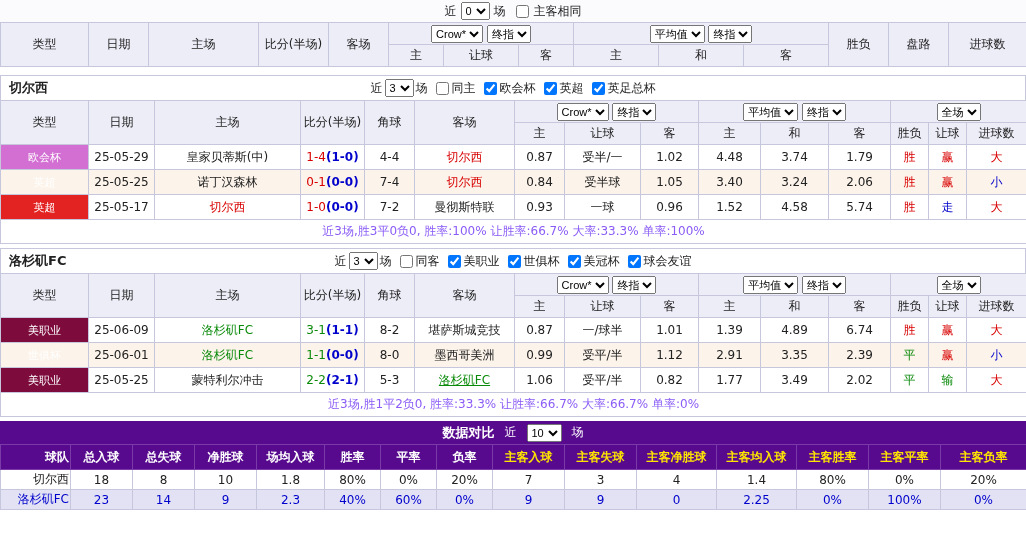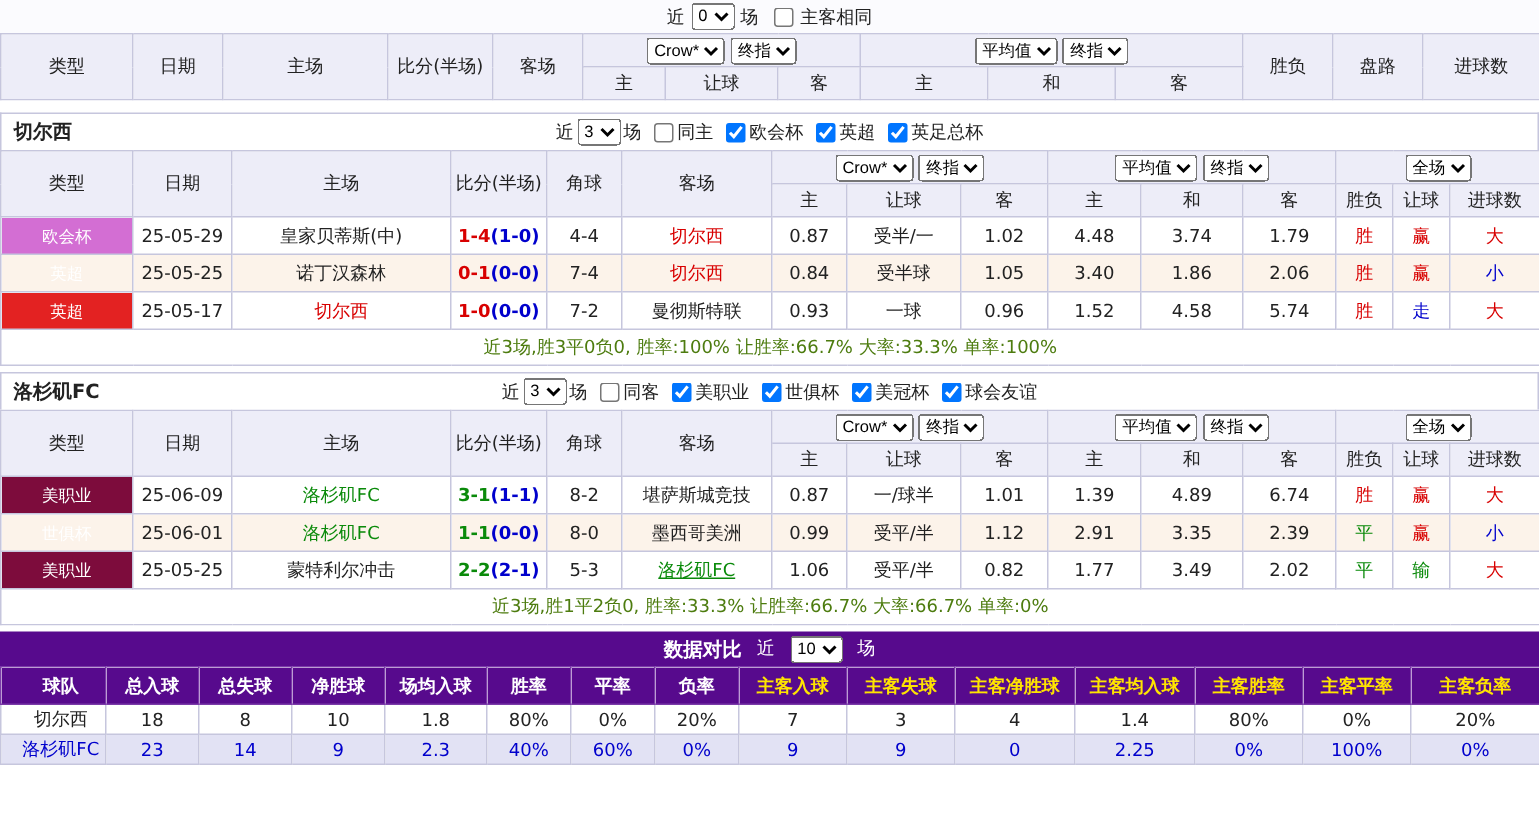--- a/index.html
+++ b/index.html
@@ -25,51 +25,51 @@
   .filter-row select,.team-filters select{font-size:11px;height:18px;}
   input[type=checkbox]{width:13px;height:13px;vertical-align:middle;margin:0 1px 0 6px;}
 
   
   table{border-collapse:collapse;table-layout:fixed;width:1026px;}
   th,td{border:1px solid #c6c6dd;text-align:center;padding:1px;overflow:hidden;white-space:nowrap;font-size:12px;}
   thead th{background:#ededf8;font-weight:normal;height:22px;}
   thead select{font-size:11px;height:18px;max-width:62px;}
   tbody td{height:25px;background:#fff;}
   tr.alt td{background:#fcf3ea;}
-  tr.sumrow td{color:#4d7c0f;height:24px;background:#fff;}
+  tr.sumrow td{color:#8b5cf6;height:24px;background:#fff;}
 
   
   .team-head{position:relative;display:flex;align-items:center;height:25px;border:1px solid #c6c6dd;border-bottom:none;background:#fff;margin-top:4px;}
   .team-name{position:absolute;left:8px;font-weight:bold;font-size:13px;}
   .team-filters{margin:0 auto;display:flex;align-items:center;gap:2px;font-size:12px;}
 
   
   td.lg{color:#fff;font-size:11px;}
   td.lg-uecl{background:#d36ed3;}
   td.lg-epl{background:#e32222;}
   td.lg-mls{background:#7d0c3c;}
   td.lg-fcwc{background:#808000;}
 
   .red{color:#d80000;}
   .green{color:#0a8a0a;}
   .blue{color:#0000cc;}
   .t-red{color:#d80000;}
   .t-green{color:#0a8a0a;}
   .u{text-decoration:underline;}
-  .sc{font-weight:bold;}
+  .sc{font-weight:normal;}
   .half{color:#0000cc;font-weight:bold;}
 
   .gap{height:4px;background:#fff;}
 
   
   .cmp th{background:#570a8d;color:#fff;font-weight:bold;height:25px;border-color:#7a3aa8;}
   .cmp th.yel{color:#ffe400;text-align:center;}
   .cmp td{height:20px;}
   .cmp tr.c-alt td{background:#e2e2f4;color:#0000cc;}
-  .cmp td.teamcell,.cmp th.teamcell{text-align:center;padding-left:11px;}
+  .cmp td.teamcell,.cmp th.teamcell{text-align:right;padding-left:11px;}
 </style>
 </head>
 <body>
 
 <div class="page">
 
 
   <div class="filter-row">
     <span>近</span>
     <select><option>0</option></select>
@@ -217,21 +217,21 @@
         <td class="lg lg-epl">英超</td>
         <td>25-05-25</td>
         <td>诺丁汉森林</td>
         <td><span class="sc t-red">0-1</span><span class="half">(0-0)</span></td>
         <td>7-4</td>
         <td class="t-red">切尔西</td>
         <td>0.84</td>
         <td>受半球</td>
         <td>1.05</td>
         <td>3.40</td>
-        <td>1.86</td>
+        <td>3.24</td>
         <td>2.06</td>
         <td class="red">胜</td>
         <td class="red">赢</td>
         <td class="blue">小</td>
       </tr>
       <tr>
         <td class="lg lg-epl">英超</td>
         <td>25-05-17</td>
         <td class="t-red">切尔西</td>
         <td><span class="sc t-red">1-0</span><span class="half">(0-0)</span></td>

